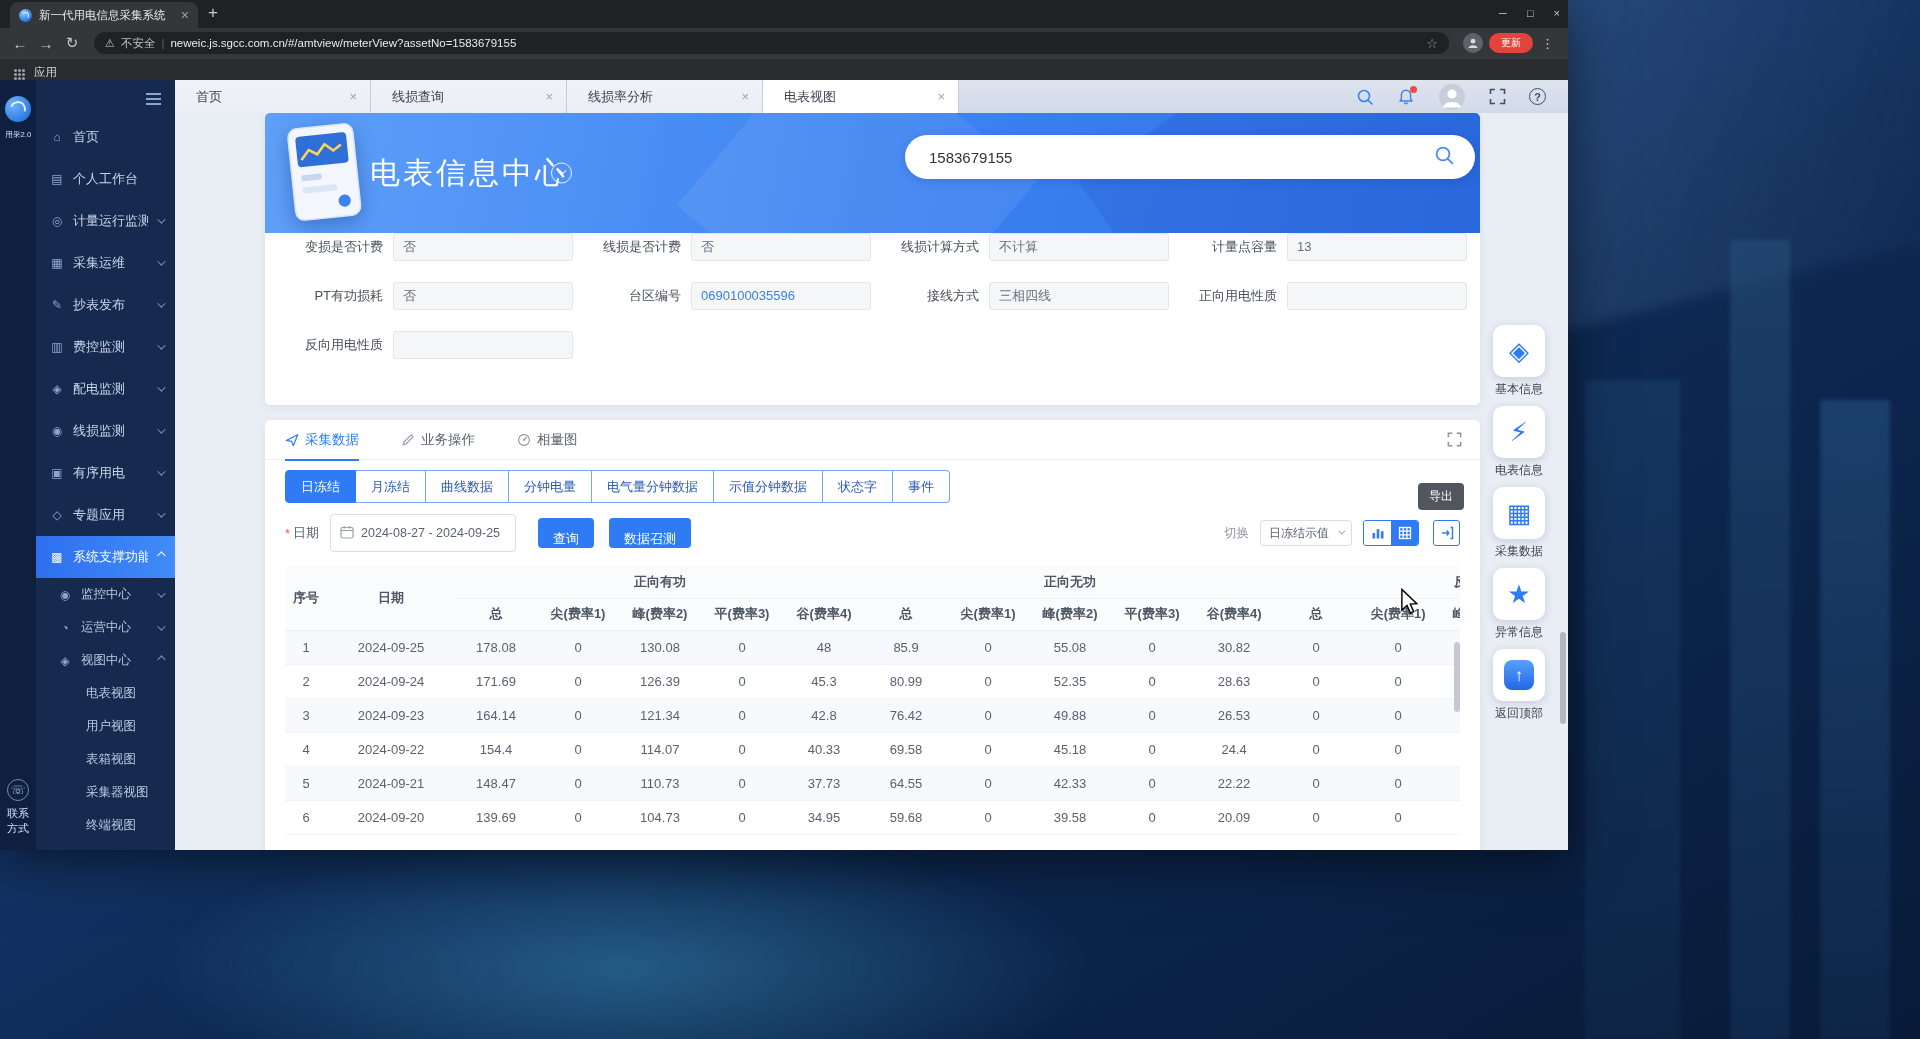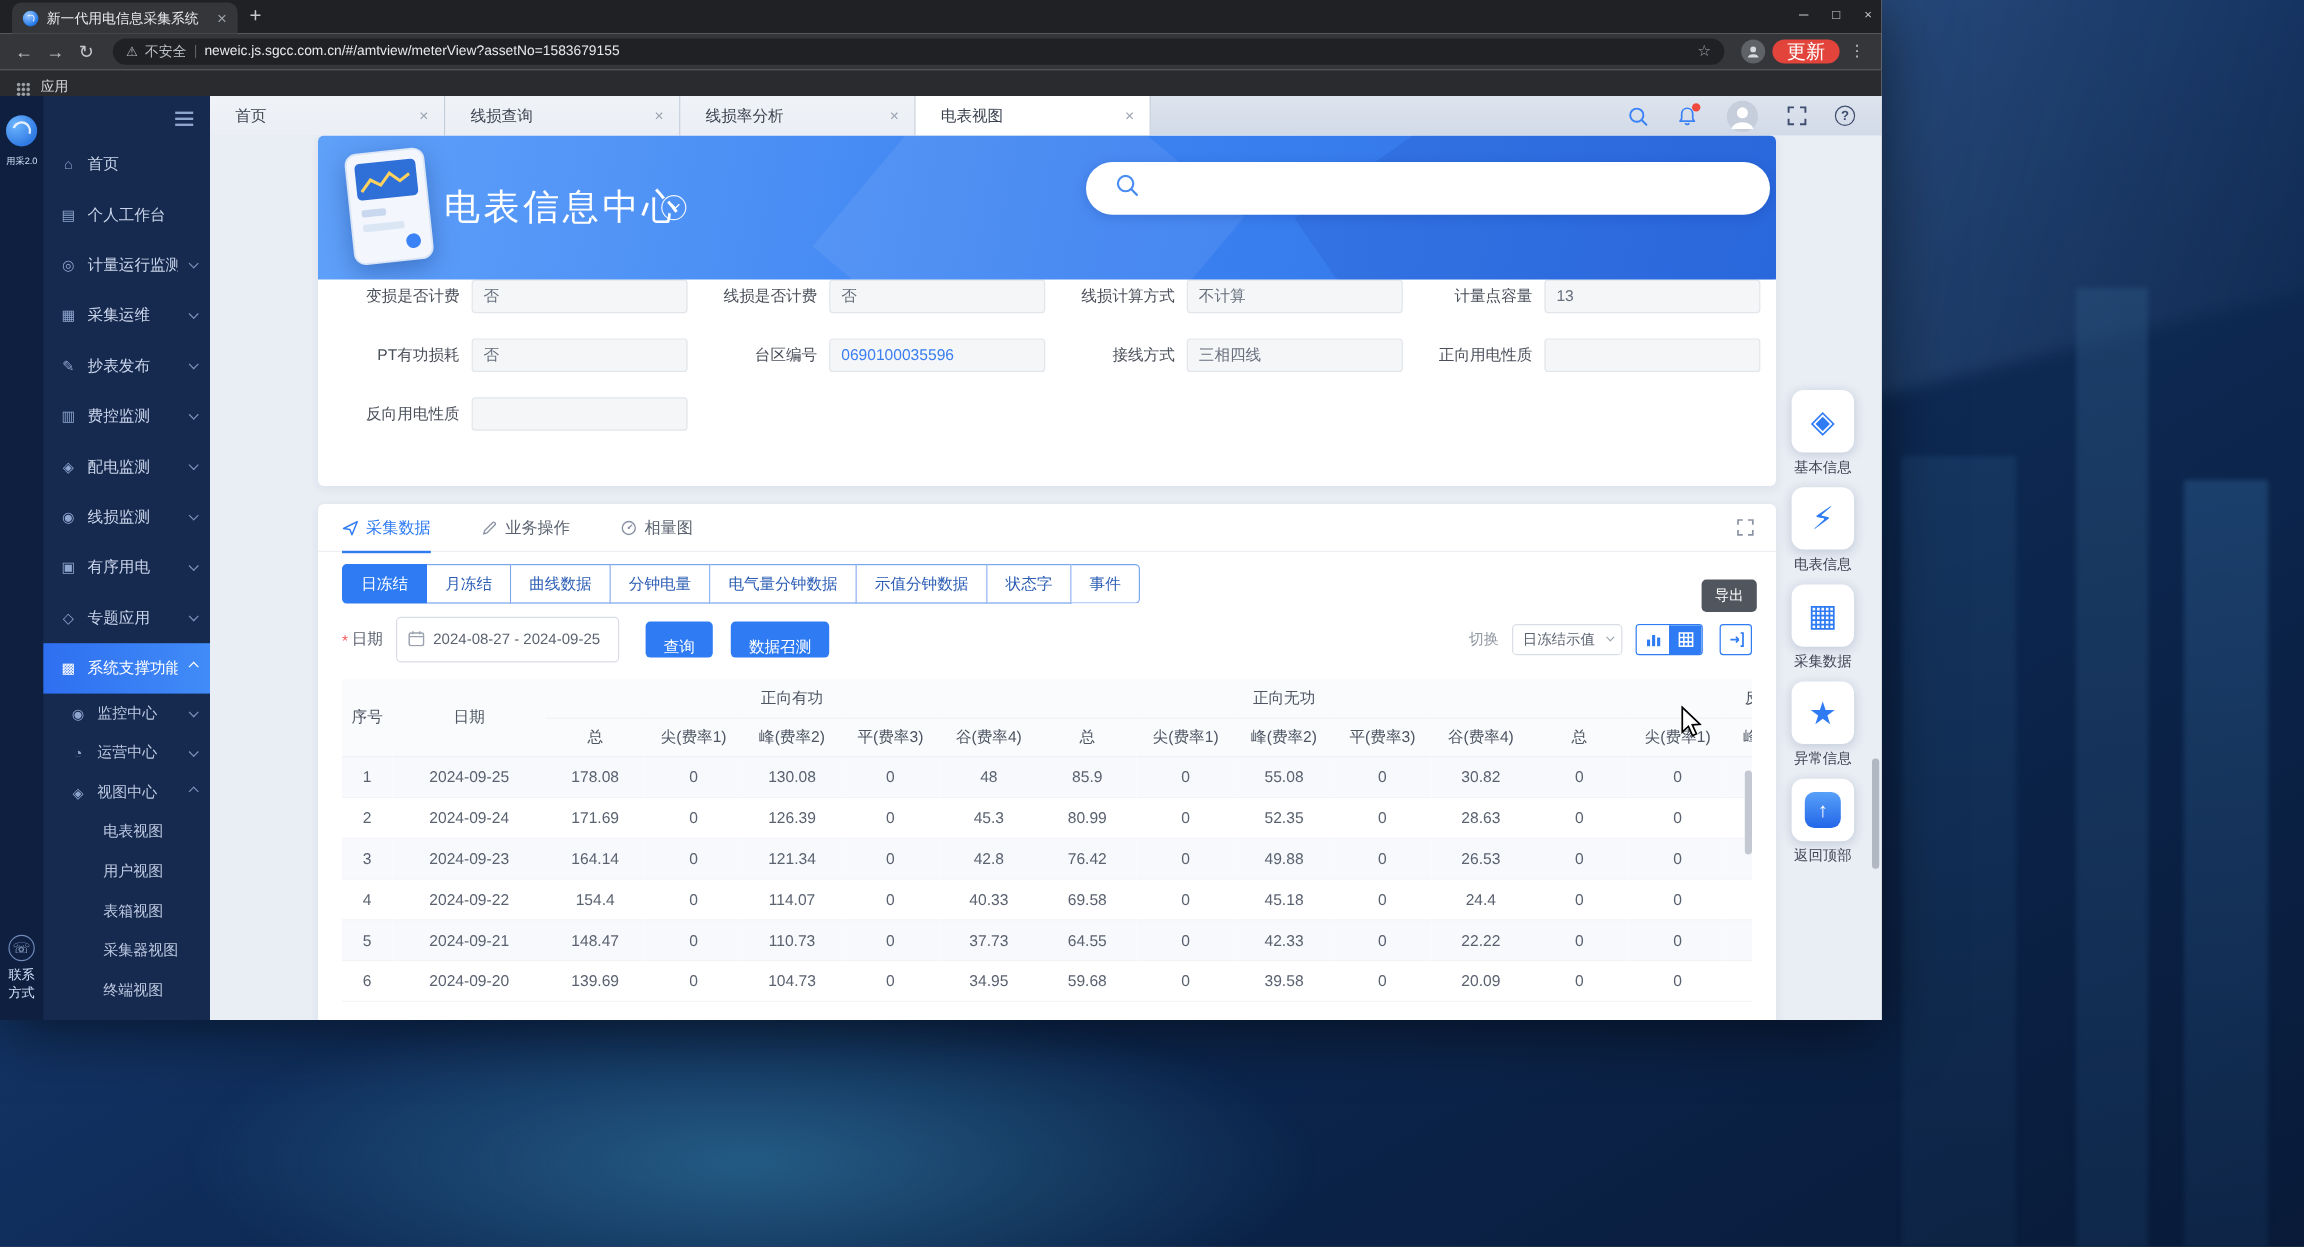--- a/index.html
+++ b/index.html
@@ -27,21 +27,21 @@
   .newtab-btn{color:#c6c9ce;font-size:17px;margin:0 0 5px 10px;cursor:pointer}
   .win-controls{position:absolute;right:8px;top:0;height:26px;display:flex;align-items:center;gap:20px;color:#c8cbd0;font-size:11px}
   .toolbar{height:30px;background:#35363a;display:flex;align-items:center;gap:2px;padding:0 8px}
   .nav-ic{color:#c3c7cc;font-size:15px;width:24px;text-align:center;cursor:pointer}
   .omnibox{flex:1;height:22px;background:#202124;border-radius:11px;margin:0 8px;display:flex;align-items:center;padding:0 11px;color:#bdc1c6;font-size:11.5px;gap:6px;cursor:text}
   .warn-ic{font-size:11px;color:#bdc1c6}
   .omni-sep{color:#5f6368}
   .url-text{color:#e8eaed;flex:1;white-space:nowrap;overflow:hidden}
   .star-ic{color:#9aa0a6;font-size:13px;cursor:pointer}
   .profile-ic{width:20px;height:20px;border-radius:50%;background:#5f6368;display:grid;place-items:center;margin:0 4px;cursor:pointer}
-  .update-btn{height:20px;padding:0 12px;border:none;border-radius:10px;background:var(--update-red);color:#fff;font-size:16px;cursor:pointer;font-family:Liberation Sans, sans-serif}
+  .update-btn{height:20px;padding:0 12px;border:none;border-radius:10px;background:var(--update-red);color:#fff;font-size:10px;cursor:pointer;font-family:Liberation Sans, sans-serif}
   .menu-ic{color:#c3c7cc;font-size:13px;margin:0 6px;cursor:pointer}
   .bookmarks{height:22px;background:#292b2e;display:flex;align-items:flex-end;padding:0 14px;border-top:1px solid #3c4043}
   .apps-grid{width:11px;height:11px;position:relative;margin-right:9px;cursor:pointer}
   .apps-grid i{position:absolute;left:0;top:0;width:3px;height:3px;border-radius:50%;background:#9aa0a6;
     box-shadow:4px 0 0 #9aa0a6,8px 0 0 #9aa0a6,0 4px 0 #9aa0a6,4px 4px 0 #9aa0a6,8px 4px 0 #9aa0a6,0 8px 0 #9aa0a6,4px 8px 0 #9aa0a6,8px 8px 0 #9aa0a6}
   .bm-label{color:#dadce0;font-size:11.5px;cursor:pointer}
   
   .app{position:absolute;left:0;top:80px;width:1568px;height:770px;display:flex;background:#e9edf4;overflow:hidden}
   .sidebar{width:175px;flex:none;display:flex;background:var(--sidebar-rail)}
   .rail{width:36px;flex:none;position:relative;display:flex;flex-direction:column;align-items:center;padding-top:16px}
@@ -120,21 +120,21 @@
   .select{height:26px;border:1px solid #d9dde4;border-radius:4px;background:#fff;display:flex;align-items:center;gap:9px;padding:0 8px;color:#5a6270;font-size:12px;cursor:pointer;white-space:nowrap}
   .select .chev{width:5px;height:5px;color:#9aa2af;margin-top:-2px}
   .icon-seg{display:flex;border:1px solid var(--primary);border-radius:3px;overflow:hidden}
   .iseg{width:27px;height:24px;display:grid;place-items:center;background:#fff;cursor:pointer}
   .iseg+.iseg{border-left:1px solid var(--primary)}
   .iseg.active{background:var(--primary)}
   .export{width:27px;height:26px;border:1px solid var(--primary);border-radius:3px;display:grid;place-items:center;background:#fff;cursor:pointer;margin-left:3px}
   .ttip{position:absolute;top:63px;right:16px;background:rgba(72,76,84,.95);color:#fff;font-size:12px;padding:5px 11px;border-radius:4px;z-index:6;white-space:nowrap}
   .table-wrap{margin:18px 20px 0;position:relative;overflow:hidden}
   table{border-collapse:collapse;table-layout:fixed;width:1400px}
-  thead th{height:32px;background:#fafbfd;color:#4d5562;font-size:13px;font-weight:400;border-bottom:1px solid #eef1f6;text-align:center;white-space:nowrap;overflow:hidden}
+  thead th{height:32px;background:#fafbfd;color:#4d5562;font-size:13px;font-weight:700;border-bottom:1px solid #eef1f6;text-align:center;white-space:nowrap;overflow:hidden}
   tbody td{height:34px;color:#5a6270;font-size:13px;text-align:center;border-bottom:1px solid #f2f4f8;white-space:nowrap;overflow:hidden}
   tbody tr:nth-child(odd){background:#f7f9fc}
   .tscroll{position:absolute;right:0;top:76px;width:6px;height:70px;background:#c3c8d2;border-radius:3px;cursor:pointer}
   
   .rail-btns{position:absolute;left:1315px;top:212px;width:58px;display:flex;flex-direction:column;gap:8px}
   .rail-btn{display:flex;flex-direction:column;align-items:center;cursor:pointer}
   .rail-ic{width:52px;height:52px;background:#fff;border-radius:10px;box-shadow:0 2px 9px rgba(30,60,110,.18);display:grid;place-items:center}
   .rail-glyph{font-size:26px;color:#2e7bf3;line-height:1}
   .rail-glyph.g-top{width:30px;height:30px;border-radius:8px;background:linear-gradient(180deg,#58a1f9,#2366e8);color:#fff;display:grid;place-items:center;font-size:17px;font-weight:700}
   .rail-label{margin-top:4px;font-size:12px;color:#3e4554;white-space:nowrap}
@@ -415,20 +415,21 @@
                     <rect x="23" y="63" width="34" height="6" rx="2" fill="#dbe6f5"></rect>
                     <circle cx="63" cy="80" r="6" fill="#3b82f6"></circle>
                   </g>
                 </svg>
               </span>
               <h1 class="banner-title">电表信息中心</h1>
               <span class="title-chev">
                   <i class="chev down"></i>
                 </span>
               <div class="banner-search">
+                <span class="banner-search-text">1583679155</span>
                 <span>
                   <svg width="21" height="21" viewBox="0 0 21 21">
                       <circle cx="9" cy="9" r="6.4" fill="none" stroke="#4a8df2" stroke-width="1.8"></circle>
                       <line x1="13.8" y1="13.8" x2="18.4" y2="18.4" stroke="#4a8df2" stroke-width="1.8" stroke-linecap="round"></line>
                     </svg>
                 </span>
               </div>
             </div>
             <div class="form" id="info-form">
                 <div class="field">

